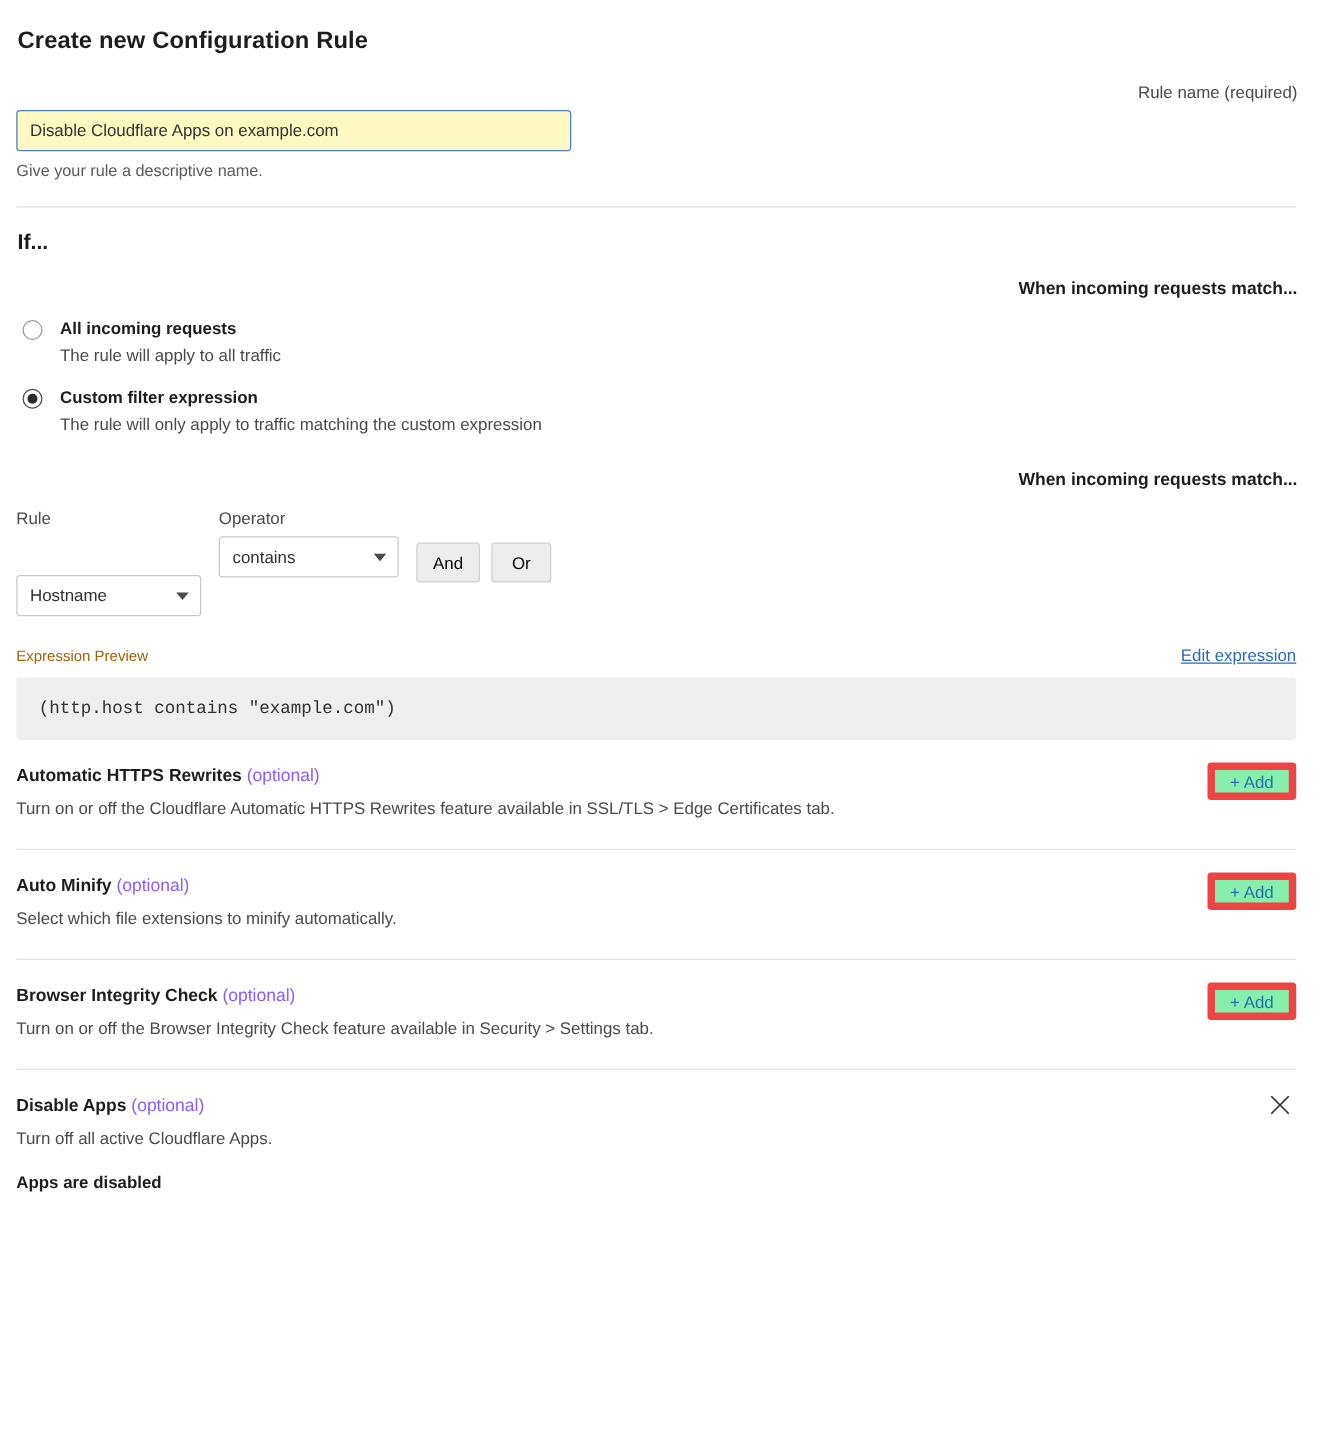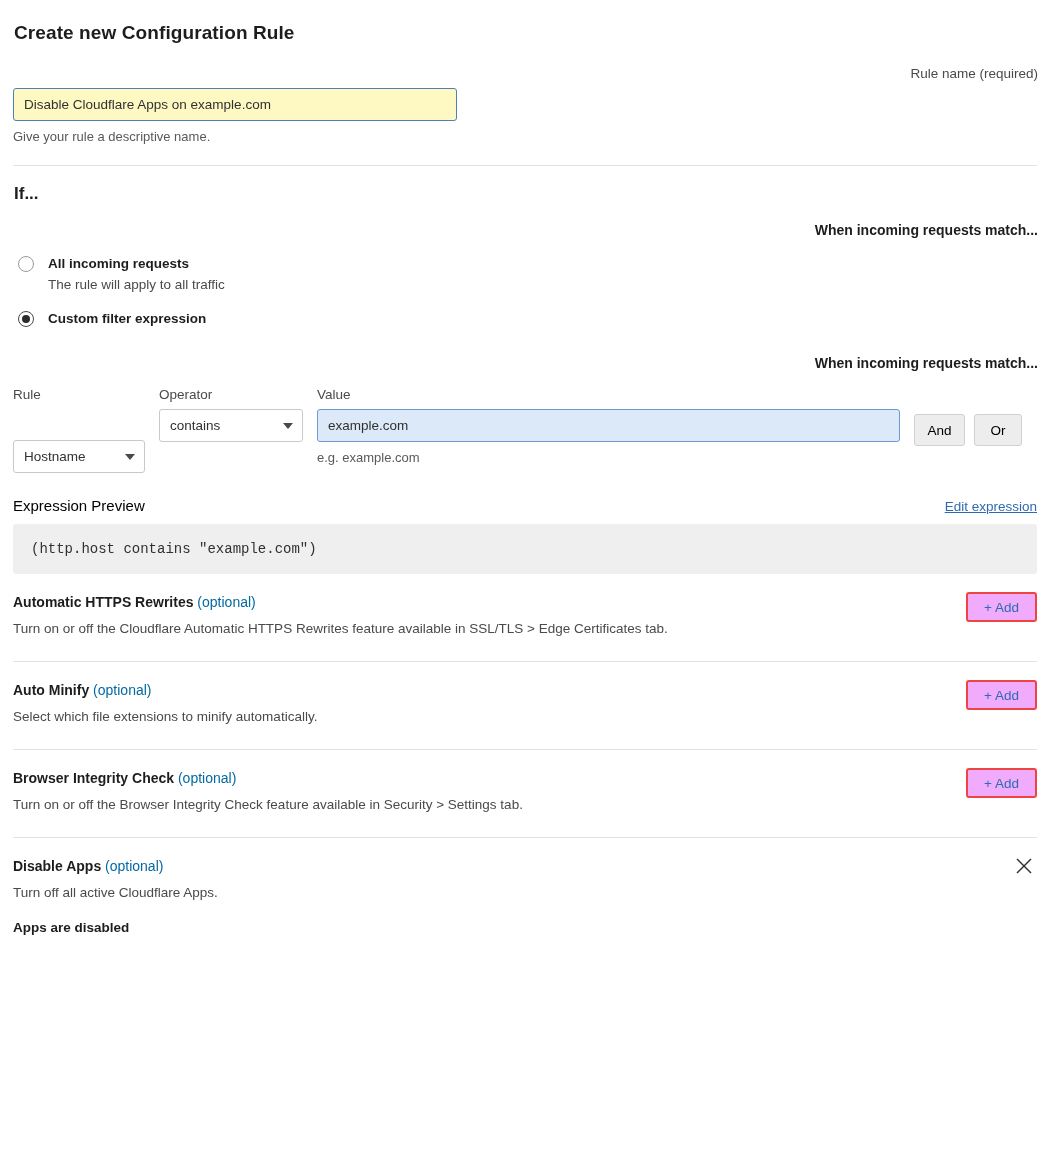--- a/index.html
+++ b/index.html
@@ -133,21 +133,21 @@
   }
   .select .caret {
     position: absolute;
     right: 9px;
     top: 13px;
     width: 0; height: 0;
     border-left: 5px solid transparent;
     border-right: 5px solid transparent;
     border-top: 6px solid #4a4a4a;
   }
-  .select.field-select { width: 132px; margin-top: 38px; }
+  .select.field-select { width: 148px; margin-top: 38px; }
   .select.operator-select { width: 144px; }
   .value-input {
     width: 583px;
     height: 33px;
     border: 1px solid #6b9bd2;
     border-radius: 3px;
     background: #dce9f8;
     padding: 4px 10px;
     font-size: 13.5px;
     font-family: "Liberation Sans", sans-serif;
@@ -173,22 +173,22 @@
   }
   .btn-or { min-width: 48px; margin-left: 9px; }
   .expr-preview-header {
     display: flex;
     justify-content: space-between;
     align-items: baseline;
     margin-top: 24px;
     width: 1024px;
   }
   .expr-preview-label {
-    font-size: 15px;
-    color: #000000;
+    font-size: 12px;
+    color: #a16207;
   }
   .edit-expression {
     font-size: 13.5px;
     color: #2c6bb3;
     text-decoration: underline;
     cursor: pointer;
   }
   .expr-box {
     margin-top: 10px;
     width: 1024px;
@@ -210,36 +210,36 @@
     position: relative;
     width: 1024px;
   }
   .setting-title {
     font-size: 14px;
     color: #1d1d1d;
     font-weight: bold;
   }
   .setting-title .optional {
     font-weight: normal;
-    color: #0369a1;
+    color: #8b5cf6;
   }
   .setting-desc {
     font-size: 13.5px;
     color: #4a4a4a;
     margin-top: 11px;
   }
   .add-btn {
     position: absolute;
     right: 0;
     top: 18px;
     height: 30px;
     min-width: 71px;
-    border: 2px solid #ef4444;
-    border-radius: 3px;
-    background: #f0abfc;
+    border: 6px solid #ef4444;
+    border-radius: 3px;
+    background: #86efac;
     color: #2c6bb3;
     font-size: 13.5px;
     font-family: "Liberation Sans", sans-serif;
     cursor: pointer;
   }
   .close-x {
     position: absolute;
     right: 2px;
     top: 17px;
     width: 22px;
@@ -283,20 +283,21 @@
     <span class="radio-text">
       <span class="radio-title">All incoming requests</span>
       <div class="radio-desc">The rule will apply to all traffic</div>
     </span>
   </div>
 
   <div class="radio-row">
     <span class="radio checked"></span>
     <span class="radio-text">
       <span class="radio-title">Custom filter expression</span>
+      <div class="radio-desc">The rule will only apply to traffic matching the custom expression</div>
     </span>
   </div>
 
   <div class="subhead" style="margin-top:28px;">When incoming requests match...</div>
 
   <div class="expr-row">
     <div class="expr-col">
       <div class="col-label">Rule</div>
       <div class="select field-select">
         <span>Hostname</span>
@@ -305,25 +306,20 @@
     </div>
 
     <div class="expr-col">
       <div class="col-label">Operator</div>
       <div class="select operator-select">
         <span>contains</span>
         <span class="caret"></span>
       </div>
     </div>
 
-    <div class="expr-col">
-      <div class="col-label">Value</div>
-      <input class="value-input" type="text" value="example.com" style="">
-      <div class="value-hint">e.g. example.com</div>
-    </div>
 
     <div style="padding-top:27px; display:flex;">
       <button class="btn-plain">And</button>
       <button class="btn-plain btn-or">Or</button>
     </div>
   </div>
 
   <div class="expr-preview-header">
     <span class="expr-preview-label">Expression Preview</span>
     <span class="edit-expression">Edit expression</span>

